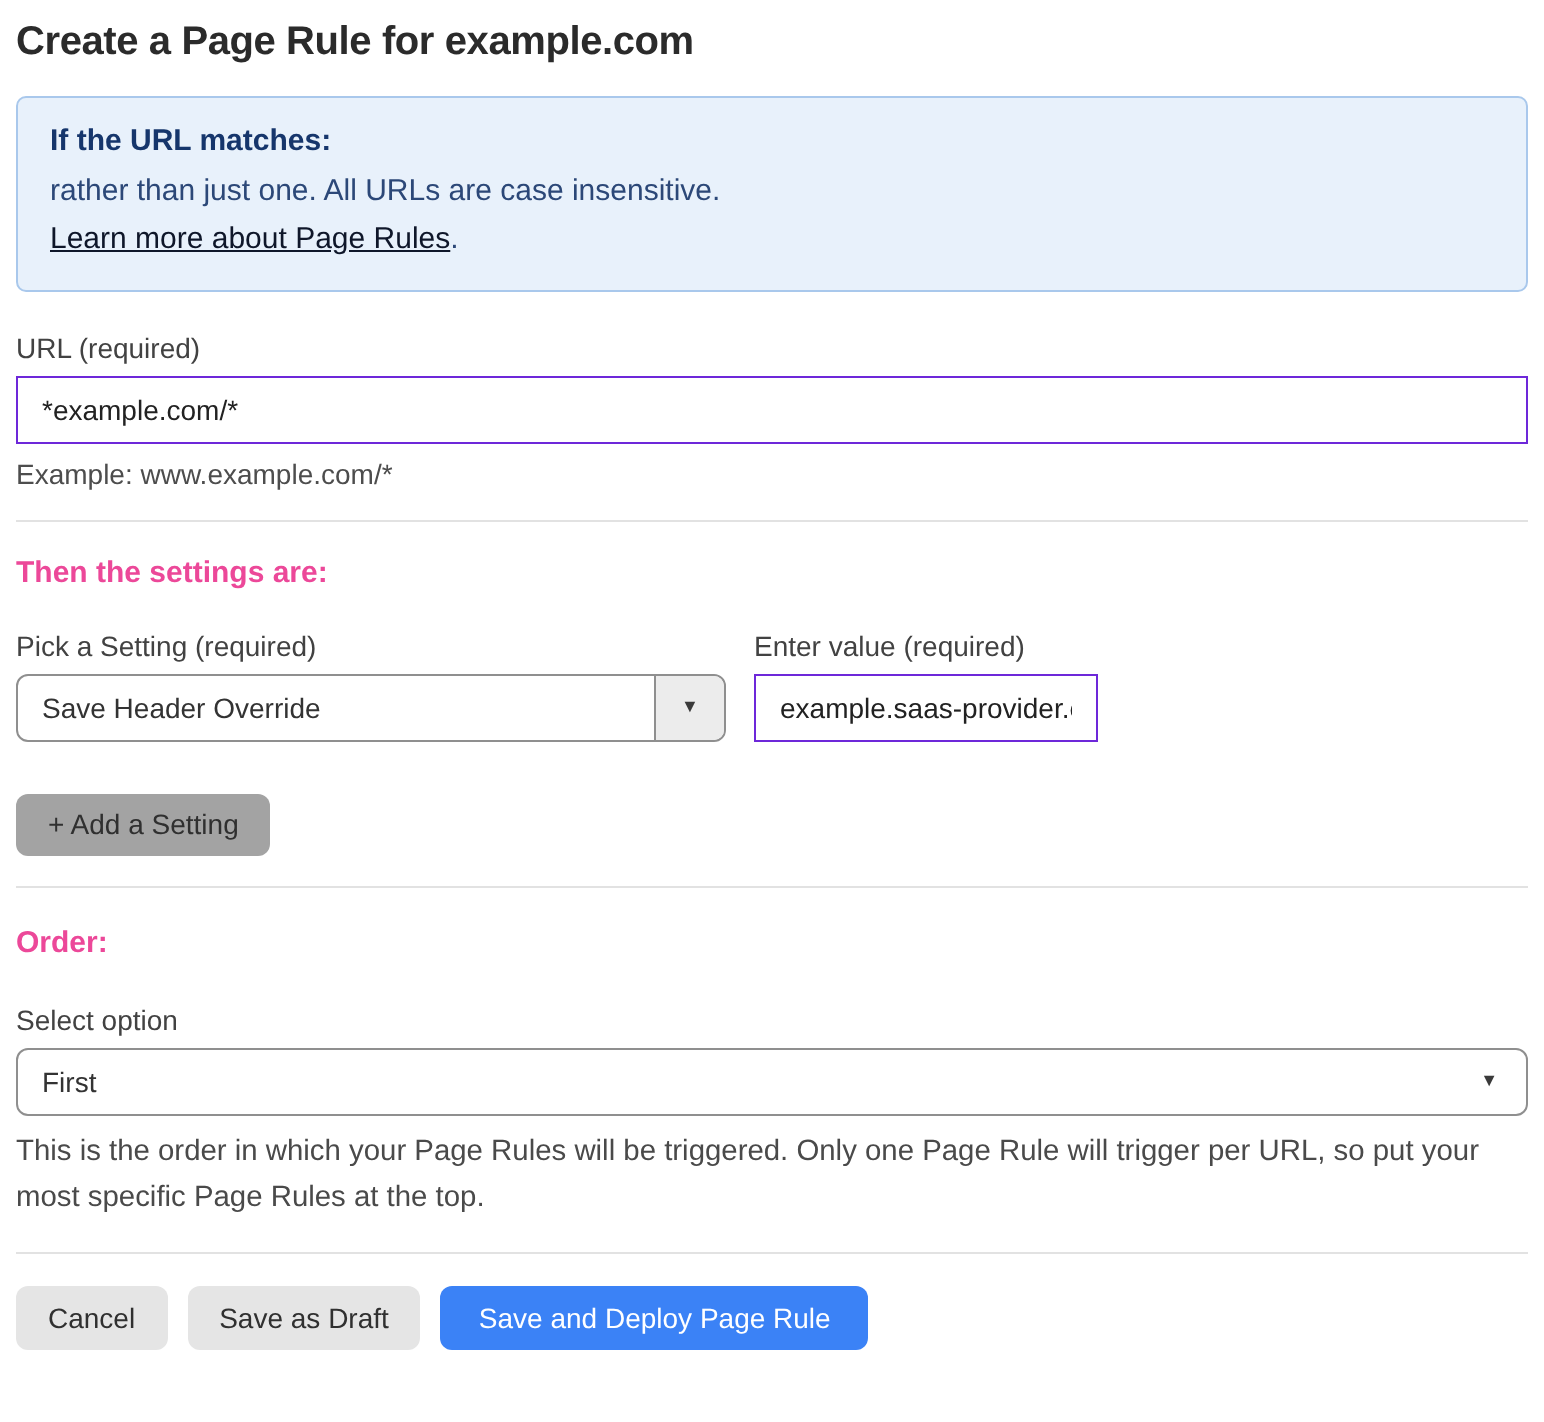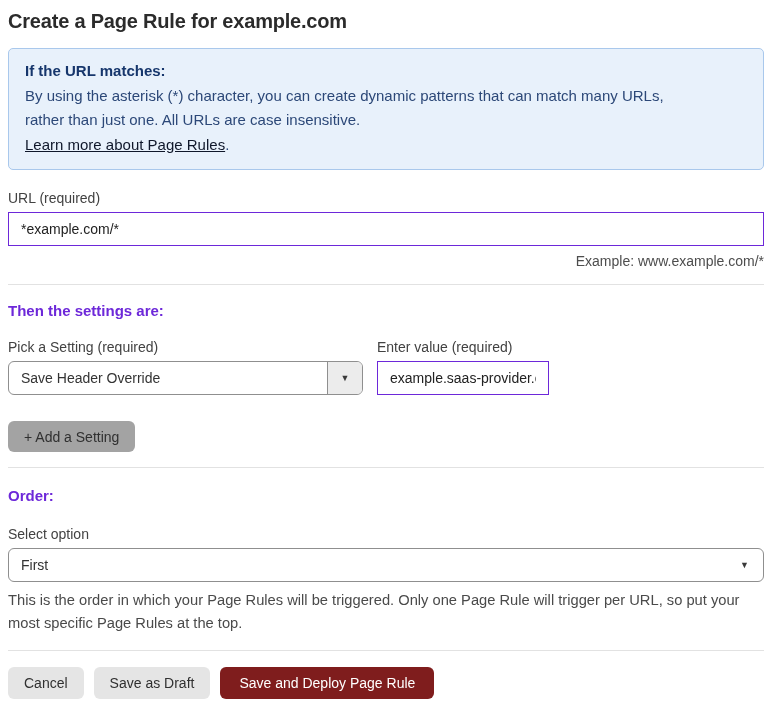--- a/index.html
+++ b/index.html
@@ -53,31 +53,30 @@
     color: #222;
     font-family: "Liberation Sans", sans-serif;
     background: #fff;
     outline: none;
   }
   .url-input { width: 100%; margin-top: 6px; display: block; }
   .example {
     font-size: 14px;
     color: #4d4d4d;
     margin-top: 7px;
-    text-align: right;
   }
   hr.divider {
     border: none;
     border-top: 1px solid #e2e2e2;
     margin: 15px 0 0 0;
   }
   .section-heading {
     font-size: 15px;
     font-weight: bold;
-    color: #6d28d9;
+    color: #ec4899;
     margin: 17px 0 0 0;
   }
   .settings-row { display: flex; align-items: flex-start; }
   .col-setting { width: 355px; }
   .col-value { width: 172px; margin-left: 14px; padding-top: 7px; }
   .select {
     margin-top: 6px;
     height: 34px;
     border: 1px solid #8f8f8f;
     border-radius: 6px;
@@ -108,40 +107,39 @@
     font-family: "Liberation Sans", sans-serif;
     font-size: 14px;
     border: none;
     border-radius: 6px;
     height: 32px;
     padding: 0 16px;
     cursor: pointer;
     white-space: nowrap;
   }
   .btn-gray { background: #e5e5e5; color: #303030; }
-  .btn-blue { background: #7f1d1d; color: #ffffff; padding: 0 19px; }
+  .btn-blue { background: #3b82f6; color: #ffffff; padding: 0 19px; }
   .add-btn { margin-top: 26px; height: 31px; background: #a3a3a3; }
   .help-text {
     margin-top: 7px;
     font-size: 14.7px;
     line-height: 23px;
     color: #4a4a4a;
   }
   .footer-row { display: flex; gap: 10px; margin-top: 16px; }
 </style>
 </head>
 <body>
 
 
 
 <h1 class="title">Create a Page Rule for example.com</h1>
 
 <div class="infobox">
   <div class="ib-heading">If the URL matches:</div>
-  <div>By using the asterisk (*) character, you can create dynamic patterns that can match many URLs,</div>
   <div>rather than just one. All URLs are case insensitive.</div>
   <div><a class="ib-link">Learn more about Page Rules</a><span>.</span></div>
 </div>
 
 <div class="field-label">URL (required)</div>
 <input class="text url-input" type="text" value="*example.com/*" style="">
 <div class="example">Example: www.example.com/*</div>
 
 <hr class="divider">
 

